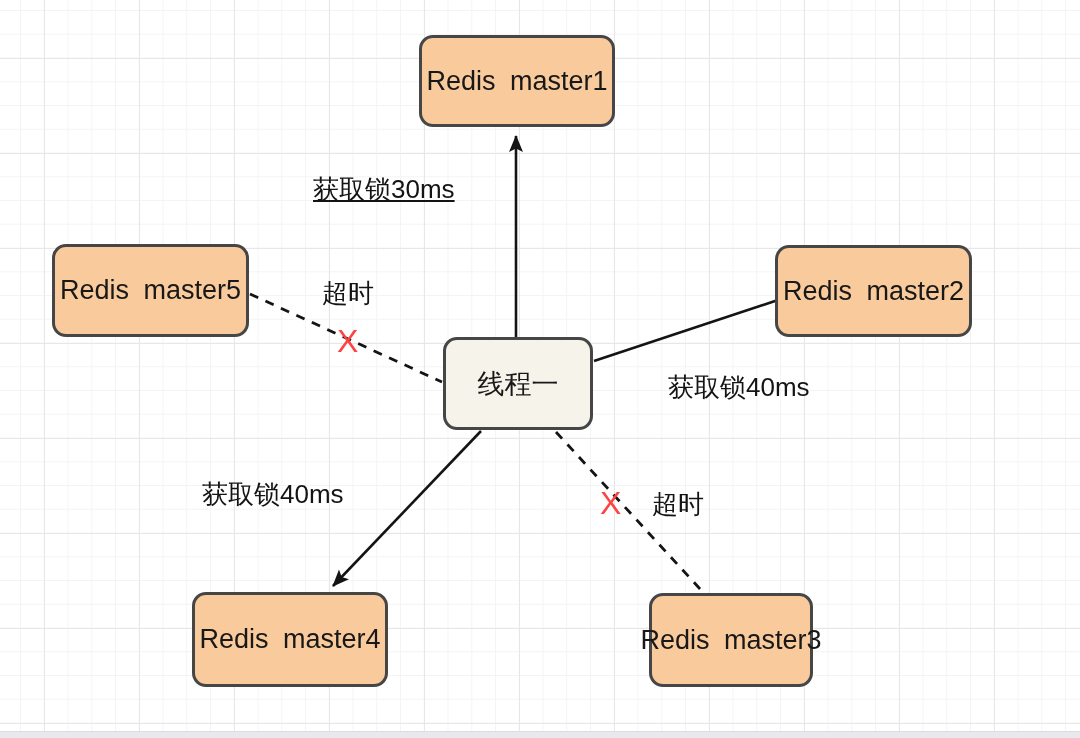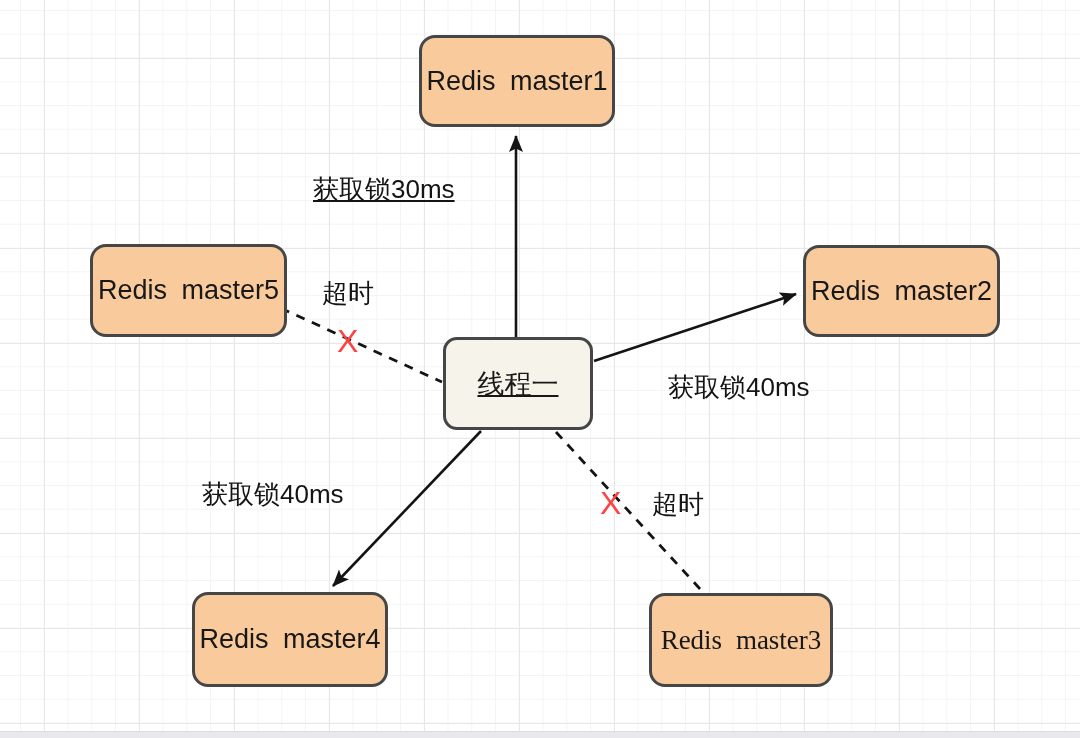--- a/index.html
+++ b/index.html
@@ -36,22 +36,22 @@
     position: absolute;
     box-sizing: border-box;
     display: flex; align-items: center; justify-content: center;
     border: 3px solid var(--node_border, #464646);
     border-radius: 14px;
     font-size: 27px;
     color: #181818;
     word-spacing: 7px;
     white-space: nowrap;
   }
-  .node.redis { background: var(--node_fill, #F9CA9C); border-radius: 16px; }
-  .node.thread { background: var(--thread_fill, #F6F3EA); text-decoration: underline; }
+  .node.redis { background: var(--node_fill, #F9CA9C); }
+  .node.thread { background: var(--thread_fill, #F6F3EA); }
 
   .edge-label {
     position: absolute;
     font-size: 26px;
     color: #141414;
     white-space: nowrap;
   }
   .x-mark {
     position: absolute;
     font-size: 32px;
@@ -81,33 +81,33 @@
     <line class="edge" x1="594" y1="361" x2="796" y2="294" marker-end="url(#arrow)"></line>
     <line class="edge" x1="481" y1="431" x2="333" y2="586" marker-end="url(#arrow)"></line>
     <line class="edge dashed" x1="250" y1="294" x2="442" y2="382"></line>
     <line class="edge dashed" x1="556" y1="432" x2="701" y2="590"></line>
   </svg>
 
   <div class="node redis" style="left:419px; top:35px; width:196px; height:92px;">
     <span>Redis master1</span>
   </div>
 
-  <div class="node redis" style="left:803px; top:245px; width:197px; height:92px;">
+  <div class="node redis" style="left:775px; top:245px; width:197px; height:92px;">
     <span>Redis master2</span>
   </div>
 
-  <div class="node redis" style="left:649px; top:593px; width:184px; height:94px;font-family:Liberation Serif, serif;">
+  <div class="node redis" style="left:649px; top:593px; width:164px; height:94px;">
     <span>Redis master3</span>
   </div>
 
   <div class="node redis" style="left:192px; top:592px; width:196px; height:95px;">
     <span>Redis master4</span>
   </div>
 
-  <div class="node redis" style="left:52px; top:244px; width:197px; height:93px;margin-left:38px;">
+  <div class="node redis" style="left:52px; top:244px; width:197px; height:93px;">
     <span>Redis master5</span>
   </div>
 
   <div class="node thread" style="left:443px; top:337px; width:150px; height:93px;">
     <span>线程一</span>
   </div>
 
   <div class="edge-label" style="left:313px; top:172px;text-decoration:underline;">获取锁30ms</div>
 
   <div class="edge-label" style="left:668px; top:370px;">获取锁40ms</div>

